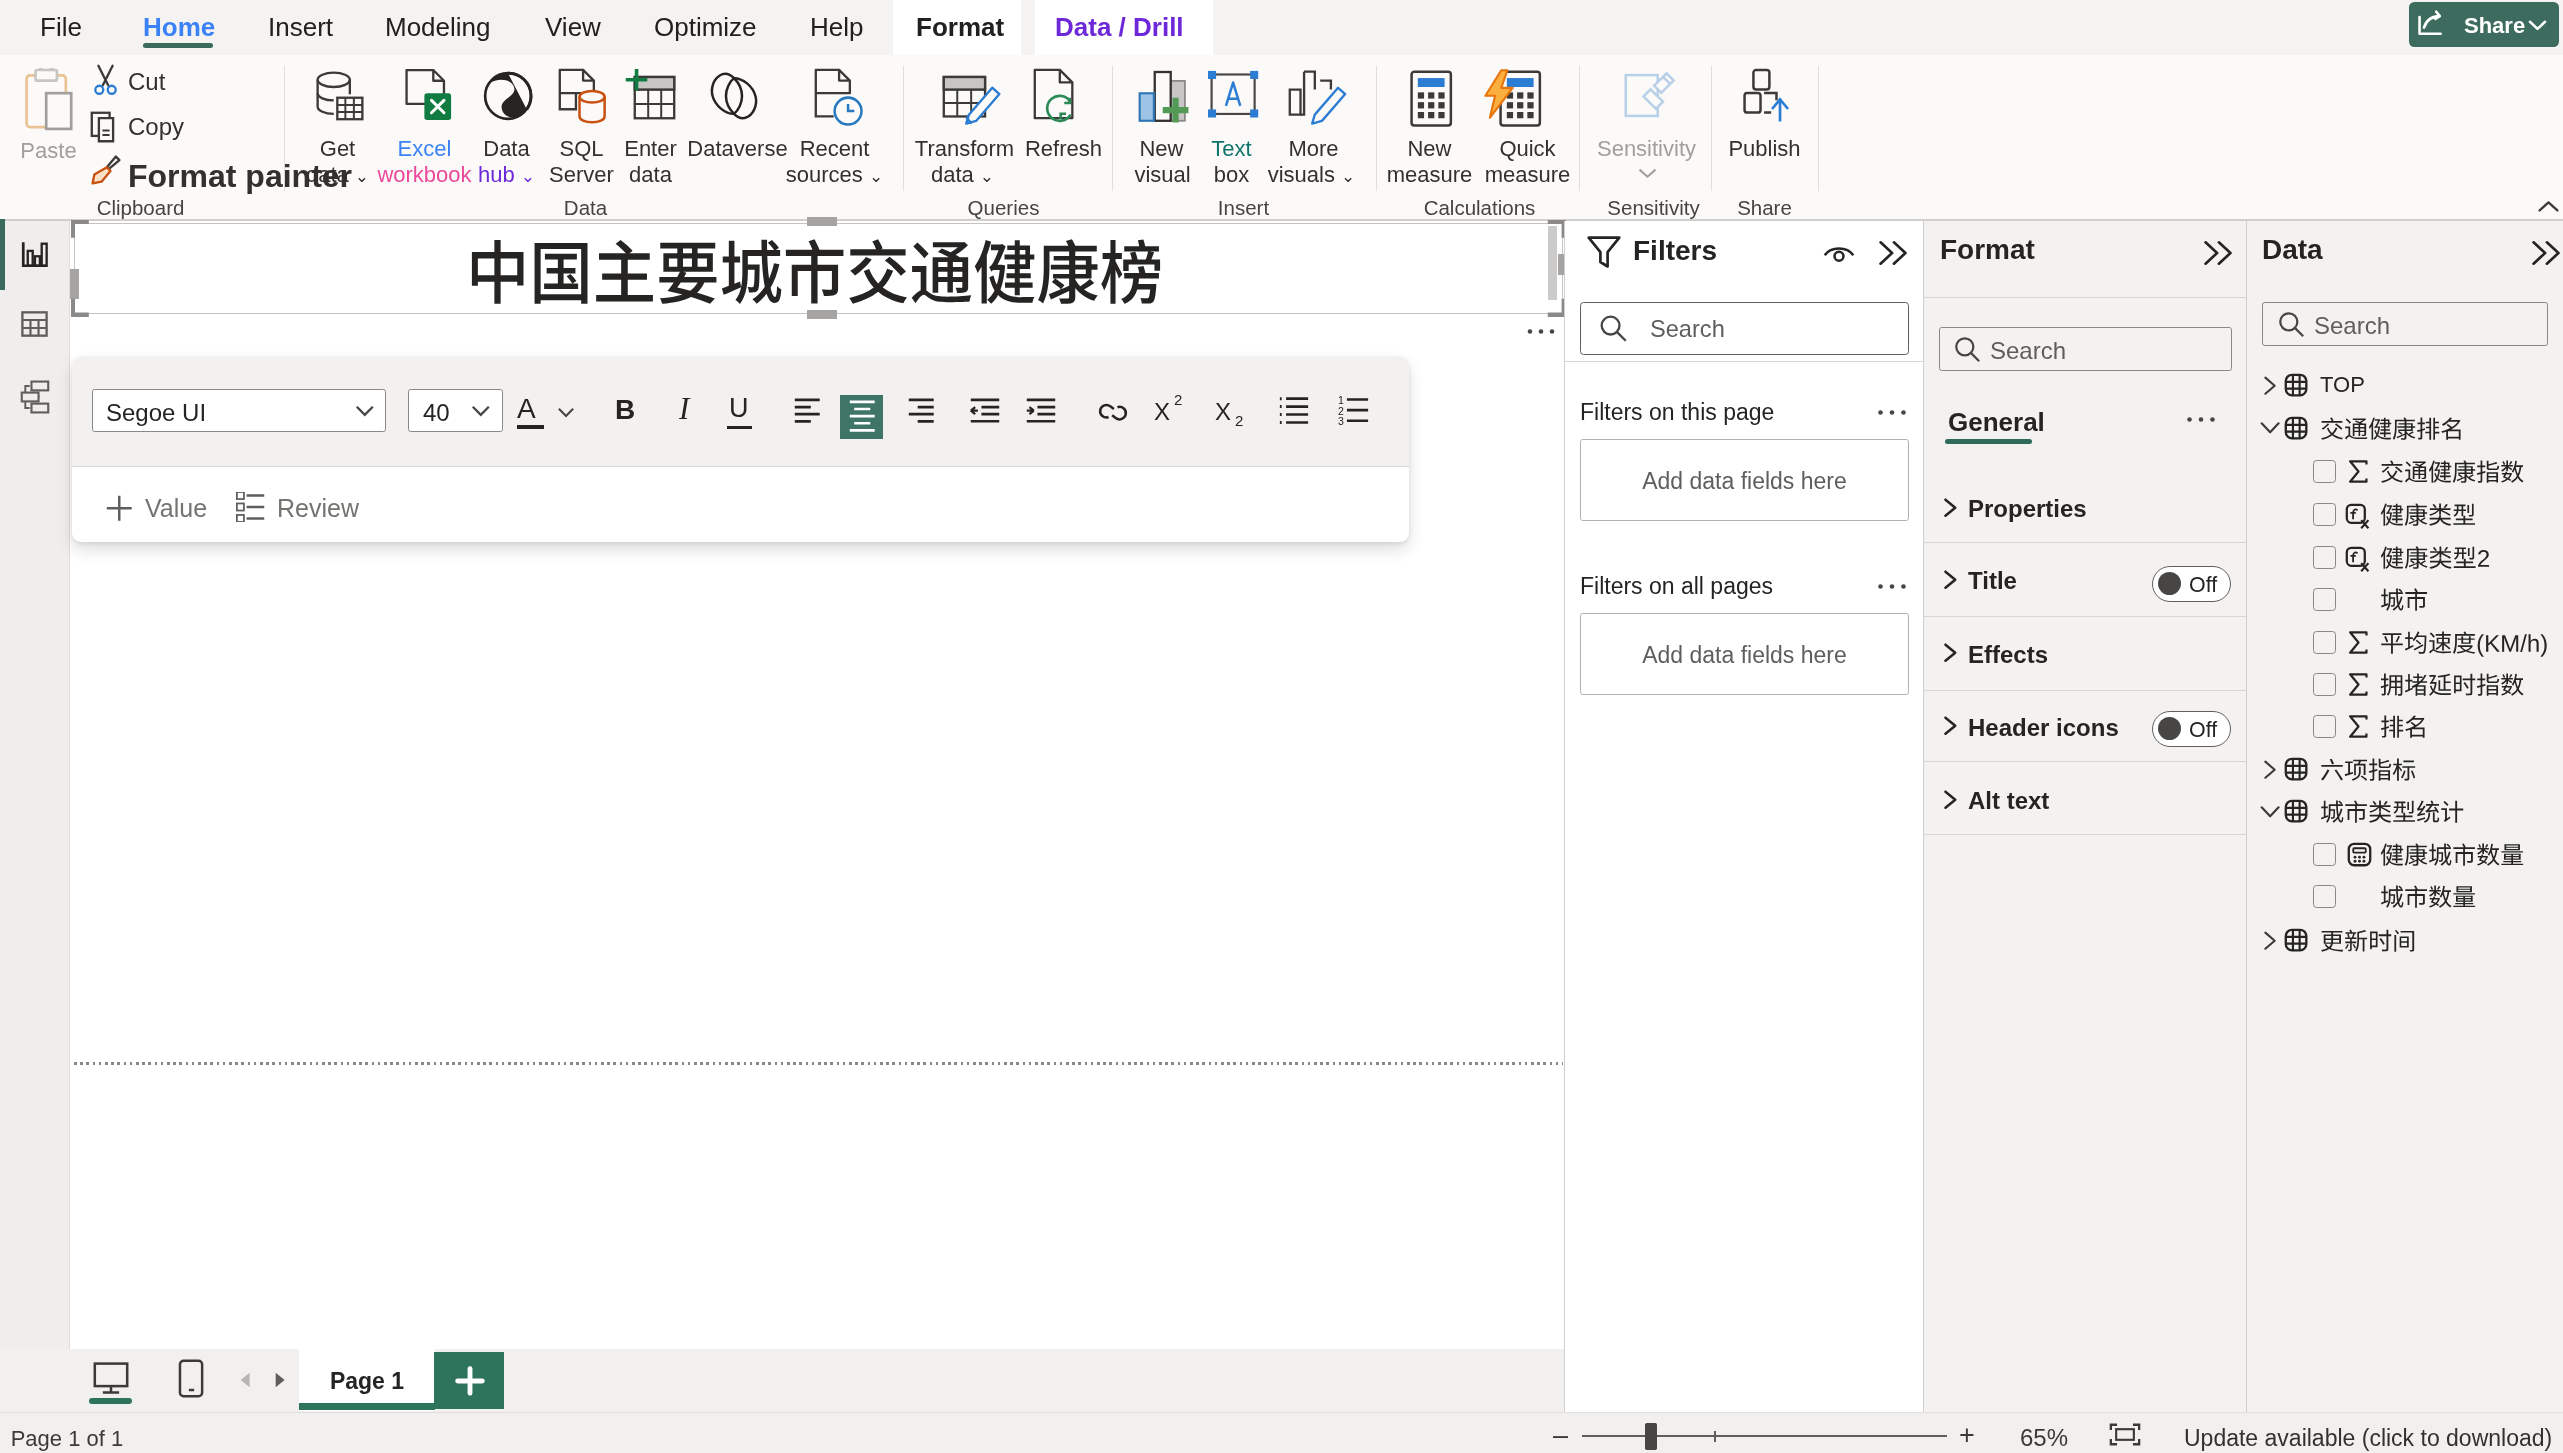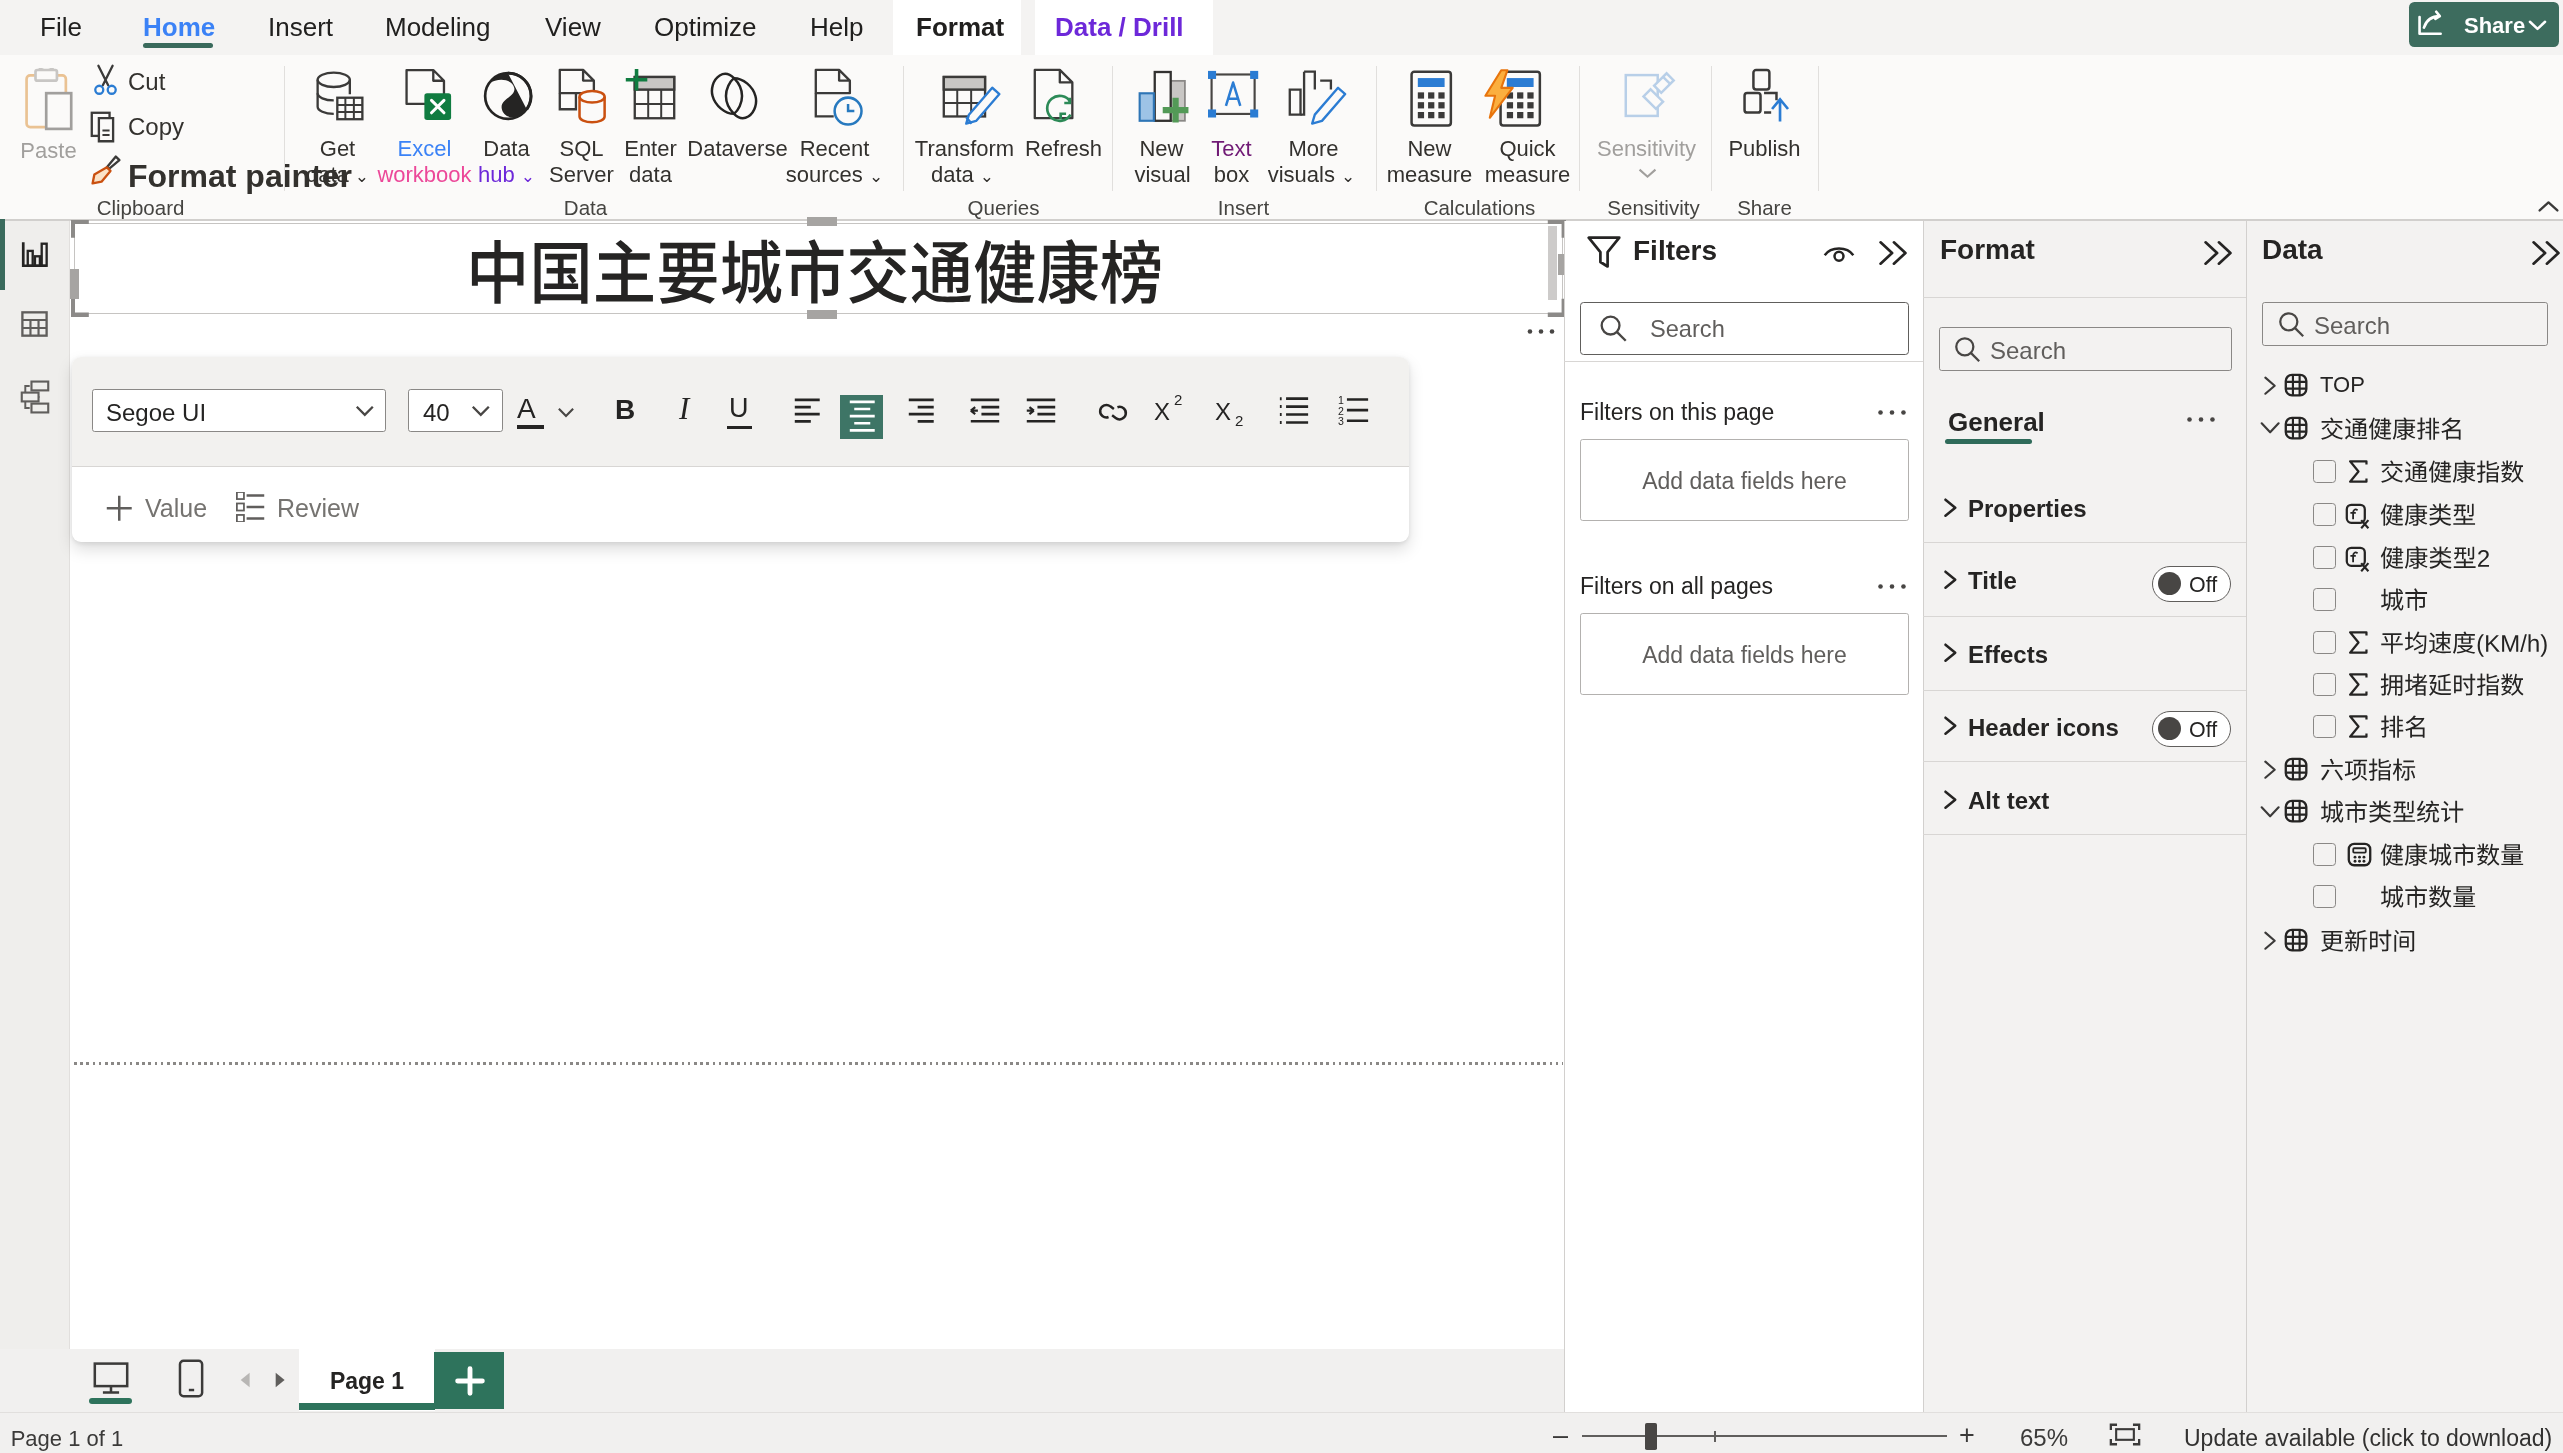--- a/index.html
+++ b/index.html
@@ -149,21 +149,21 @@
 <div style="position:absolute;left:894px;top:136px;width:535px;text-align:center;font-size:22px;color:#33312e;font-weight:400;white-space:nowrap;">New</div>
 <div style="position:absolute;left:895px;top:162px;width:535px;text-align:center;font-size:22px;color:#33312e;font-weight:400;white-space:nowrap;">visual</div>
 <svg style="position:absolute;left:1207px;top:70px;" width="54" height="52" viewBox="0 0 60 58">
     <rect x="5" y="5" width="48" height="44" stroke="#484644" stroke-width="2.4" fill="none"></rect>
     <rect x="1" y="1" width="9" height="9" fill="#2b7cd3"></rect>
     <rect x="48" y="1" width="9" height="9" fill="#2b7cd3"></rect>
     <rect x="1" y="44" width="9" height="9" fill="#2b7cd3"></rect>
     <rect x="48" y="44" width="9" height="9" fill="#2b7cd3"></rect>
     <path d="M21 40 L29 14 l8 26 M23.5 32 h11" stroke="#2b7cd3" stroke-width="2.8" fill="none" stroke-linejoin="round"></path>
   </svg>
-<div style="position:absolute;left:964px;top:136px;width:535px;text-align:center;font-size:22px;color:#701a75;font-weight:400;white-space:nowrap;">Text</div>
+<div style="position:absolute;left:964px;top:136px;width:535px;text-align:center;font-size:22px;color:#0f766e;font-weight:400;white-space:nowrap;">Text</div>
 <div style="position:absolute;left:964px;top:162px;width:535px;text-align:center;font-size:22px;color:#33312e;font-weight:400;white-space:nowrap;">box</div>
 <svg style="position:absolute;left:1288px;top:68px;" width="59" height="70" viewBox="0 0 66 78">
     <path d="M2 24 h12 v28 h-12 z" stroke="#3b3a39" stroke-width="2.6" fill="none"></path>
     <path d="M18 4 h12 v20" stroke="#3b3a39" stroke-width="2.6" fill="none"></path>
     <path d="M18 4 v48 h-4" stroke="#3b3a39" stroke-width="2.6" fill="none"></path>
     <path d="M36 14 h12 v10" stroke="#3b3a39" stroke-width="2.6" fill="none"></path>
     <path d="M30 52 L56 22 l8 7 L38 59 l-11 3 z" stroke="#2b7cd3" stroke-width="2.6" fill="#fbfaf9" stroke-linejoin="round"></path>
   </svg>
 <div style="position:absolute;left:1046px;top:136px;width:535px;text-align:center;font-size:22px;color:#33312e;font-weight:400;white-space:nowrap;">More</div>
 <div style="position:absolute;left:1044px;top:162px;width:535px;text-align:center;font-size:22px;color:#33312e;font-weight:400;white-space:nowrap;">visuals <span style="font-size:17px;">⌄</span></div>

